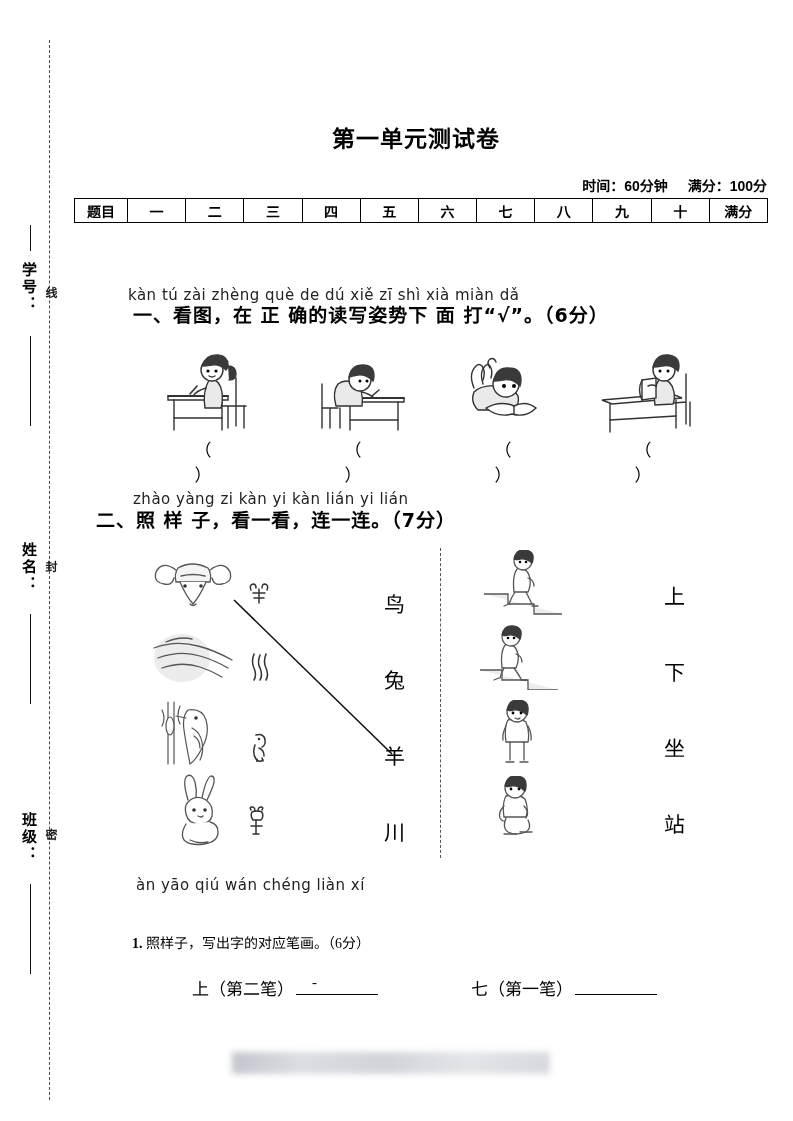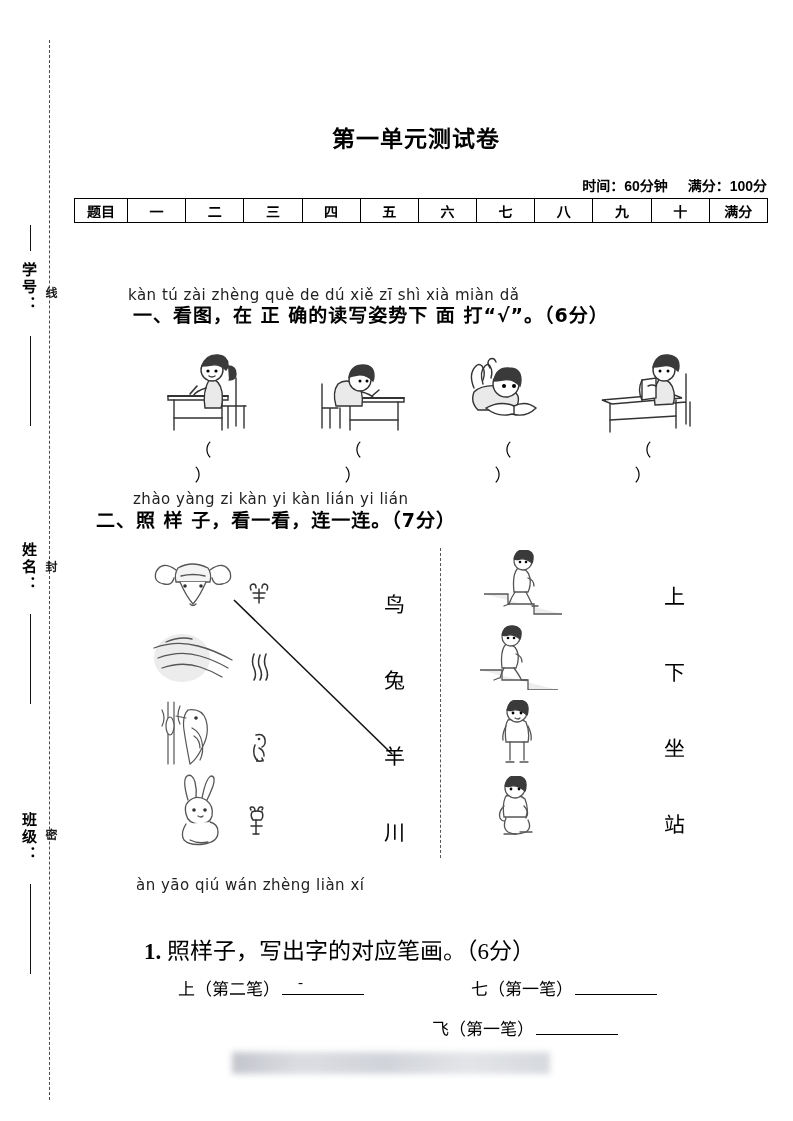--- a/index.html
+++ b/index.html
@@ -215,23 +215,22 @@
     position: absolute;
     left: 0; top: 0;
     width: 600px; height: 310px;
     pointer-events: none;
   }
 
   
   .sub-item {
     position: absolute;
     font-family: "Liberation Serif", "DejaVu Serif", serif;
-    font-size: 23px;
+    font-size: 14px;
     white-space: nowrap;
-    margin-left: 12px;
   }
   .sub-item .num {
     font-weight: bold;
     font-family: "Liberation Serif", "DejaVu Serif", serif;
   }
   .stroke-line {
     position: absolute;
     font-family: "Liberation Serif", "DejaVu Serif", serif;
     font-size: 17px;
     white-space: nowrap;
@@ -603,35 +602,32 @@
         </g>
       </svg>
     </div>
 
     <div class="match-char" style="left:524px; top:32px;">上</div>
     <div class="match-char" style="left:524px; top:108px;">下</div>
     <div class="match-char" style="left:524px; top:184px;">坐</div>
     <div class="match-char" style="left:524px; top:260px;">站</div>
   </div>
 
-  <div class="q-pinyin" style="left:136px; top:876px;">àn yāo qiú wán zhèng liàn  xí</div>
+  <div class="q-pinyin" style="left:136px; top:876px;">àn yāo qiú wán chéng liàn  xí</div>
 
   <div class="sub-item" style="left:132px; top:932px;">
     <span class="num">1.</span>
     <span>照样子，写出字的对应笔画。（6分）</span>
   </div>
 
-  <div class="stroke-line" style="left:178px; top:975px;">
+  <div class="stroke-line" style="left:192px; top:975px;">
     <span>上（第二笔）</span><span class="blank-rule"><span class="mark">-</span></span>
   </div>
 
   <div class="stroke-line" style="left:432px; top:975px;margin-left:39px;">
     <span>七（第一笔）</span><span class="blank-rule"><span class="mark"></span></span>
   </div>
 
 
-  <div class="stroke-line" style="left:432px; top:1015px;">
-    <span>飞（第一笔）</span><span class="blank-rule"><span class="mark"></span></span>
-  </div>
 
   <div class="redaction"></div>
 
 </div>
 
 </body></html>

